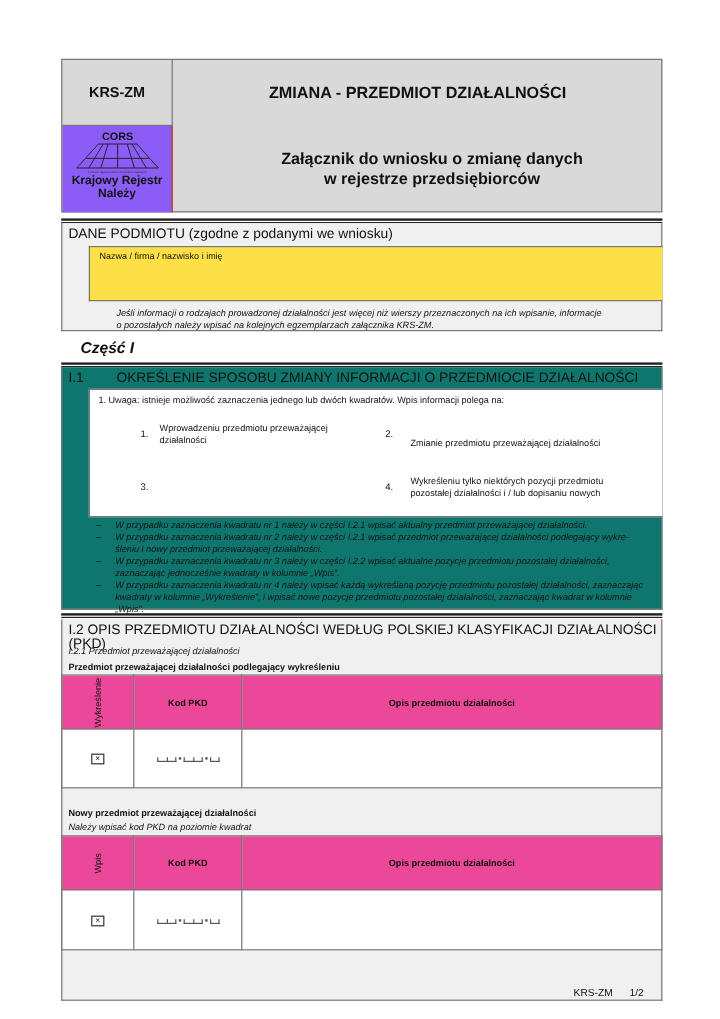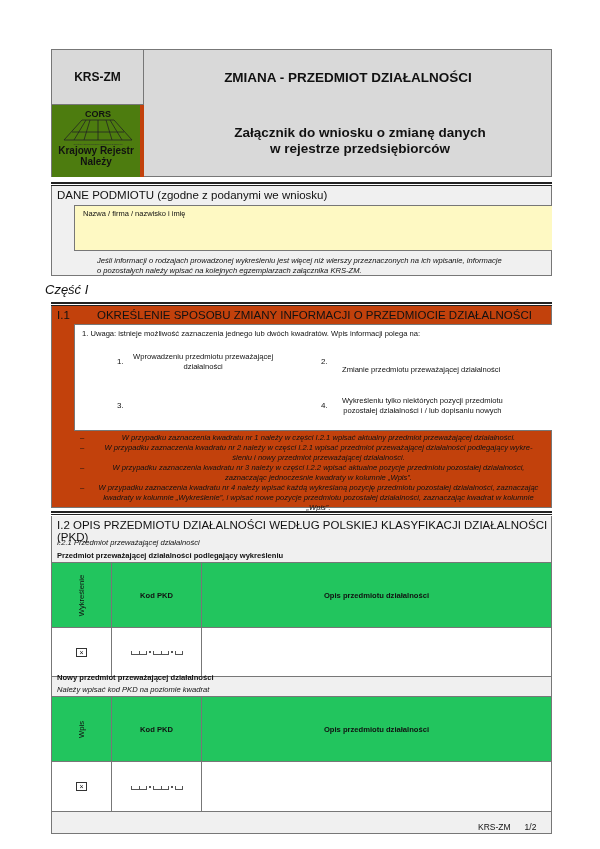--- a/index.html
+++ b/index.html
@@ -4,41 +4,41 @@
 <style>
   * { box-sizing: border-box; margin: 0; padding: 0; }
   html, body { width: 600px; height: 849px; background: #ffffff; overflow: hidden; }
   body { font-family: "Liberation Sans", sans-serif; color: #111; position: relative; }
 
   .page { position: absolute; left: 0; top: 0; width: 600px; height: 849px; }
 
   
   .hdr { position: absolute; left: 51px; top: 49px; width: 501px; height: 128px; border: 1px solid #777; background: #d9d9d9; }
   .hdr-code { position: absolute; left: 0; top: 0; width: 92px; height: 55px; border-right: 1px solid #777; border-bottom: 1px solid #777; display: flex; align-items: center; justify-content: center; font-weight: bold; font-size: 12px; }
-  .hdr-logo { position: absolute; left: 0; top: 55px; width: 92px; height: 72px; border-right: 4px solid #c2410c; background: #4d7c0f; }
+  .hdr-logo { position: absolute; left: 0; top: 55px; width: 92px; height: 72px; border-right: 1px solid #c2410c; background: #8b5cf6; }
   .hdr-title { position: absolute; left: 93px; top: 0; right: 0; height: 55px; display: flex; align-items: center; justify-content: center; font-weight: bold; font-size: 13.5px; }
   .hdr-sub { position: absolute; left: 93px; top: 55px; right: 0; height: 72px; display: flex; flex-direction: column; justify-content: center; align-items: center; font-weight: bold; font-size: 13.5px; line-height: 16px; padding-left: 24px; }
   .hdr-sub span { display: block; }
   .logo-svg { position: absolute; left: 8px; top: 3px; }
   .logo-name { position: absolute; left: 0; right: 0; top: 40px; text-align: center; font-size: 10px; font-weight: bold; line-height: 11px; }
 
   
   .dbl { position: absolute; left: 51px; width: 501px; height: 4px; border-top: 2px solid #222; border-bottom: 1px solid #222; }
 
   
   .sec-dane { position: absolute; left: 51px; top: 186px; width: 501px; height: 90px; border: 1px solid #777; border-top: none; background: #f0f0f0; }
   .dane-title { position: absolute; left: 5px; top: 3px; font-size: 11.5px; }
-  .dane-box { position: absolute; left: 22px; top: 19px; right: -1px; height: 46px; background: #fef9c3; border: 1px solid #777; border-right: none; }
+  .dane-box { position: absolute; left: 22px; top: 19px; right: -1px; height: 46px; background: #fde047; border: 1px solid #777; border-right: none; }
   .dane-label { position: absolute; left: 8px; top: 3px; font-size: 7.5px; }
   .dane-note { position: absolute; left: 45px; top: 70px; font-size: 7.6px; font-style: italic; line-height: 10px; }
 
   
-  .czesc { position: absolute; left: 45px; top: 282px; font-size: 13px; font-weight: normal; font-style: italic; }
-
-  .sec-i1 { position: absolute; left: 51px; top: 306px; width: 501px; height: 202px; border: 1px solid #777; border-top: none; background: #c2410c; text-align: center; }
+  .czesc { position: absolute; left: 67px; top: 282px; font-size: 13px; font-weight: bold; font-style: italic; }
+
+  .sec-i1 { position: absolute; left: 51px; top: 306px; width: 501px; height: 202px; border: 1px solid #777; border-top: none; background: #0f766e; }
   .i1-num { position: absolute; left: 5px; top: 3px; font-size: 11.5px; }
   .i1-title { position: absolute; left: 45px; top: 3px; font-size: 11.5px; }
   .i1-box { position: absolute; left: 22px; top: 18px; right: -1px; height: 107px; background: #fff; border: 1px solid #777; border-right: none; }
   .i1-uwaga { position: absolute; left: 7px; top: 4px; font-size: 7.6px; }
   .opt { position: absolute; font-size: 7.6px; line-height: 10px; }
   .opt-num { position: absolute; font-size: 8px; }
   .i1-notes { position: absolute; left: 28px; top: 127px; right: 10px; font-size: 7.6px; font-style: italic; line-height: 10px; }
   .i1-notes li { list-style: none; position: relative; padding-left: 16px; }
   .i1-notes li::before { content: "–"; position: absolute; left: 0; font-style: normal; }
 
@@ -47,21 +47,21 @@
   .i2-title { position: absolute; left: 5px; top: 3px; font-size: 11.5px; }
   .i2-sub { position: absolute; left: 5px; top: 22px; font-size: 7.6px; font-style: italic; }
   .i2-bold { position: absolute; left: 5px; top: 35px; font-size: 7.6px; font-weight: bold; }
   .i2-bold2 { position: absolute; left: 5px; top: 157px; font-size: 7.6px; font-weight: bold; }
   .i2-ital { position: absolute; left: 5px; top: 169px; font-size: 7.6px; font-style: italic; }
 
   .tbl { position: absolute; left: -1px; width: 501px; border-collapse: collapse; }
   .tbl td { border: 1px solid #777; font-size: 7.6px; text-align: center; vertical-align: middle; }
   .tbl .c1 { width: 60px; }
   .tbl .c2 { width: 90px; }
-  .tbl .hrow td { background: #22c55e; height: 65px; font-weight: bold; }
+  .tbl .hrow td { background: #ec4899; height: 45px; font-weight: bold; }
   .tbl .drow td { background: #fff; height: 49px; }
   .vert { display: inline-block; transform: rotate(-90deg); font-weight: normal; white-space: nowrap; }
   .chk { display: inline-block; width: 11px; height: 9px; border: 1px solid #333; font-size: 7px; line-height: 7px; text-align: center; }
   .pkd { display: inline-flex; align-items: flex-end; gap: 2px; height: 8px; }
   .pkd .cell { display: inline-block; width: 8px; height: 4px; border-left: 1px solid #555; border-bottom: 1px solid #555; }
   .pkd .cell.last { border-right: 1px solid #555; }
   .pkd .dot { width: 2px; height: 2px; background: #555; margin-bottom: 2px; }
   .pkd .grp { display: inline-flex; }
 
   .footer { position: absolute; left: 478px; top: 822px; font-size: 8.5px; }
@@ -101,21 +101,21 @@
   </div>
 
   <div class="dbl" style="top:182px;"></div>
 
   <div class="sec-dane">
     <div class="dane-title">DANE PODMIOTU (zgodne z podanymi we wniosku)</div>
     <div class="dane-box">
       <div class="dane-label">Nazwa / firma / nazwisko i imię</div>
     </div>
     <div class="dane-note">
-      <div>Jeśli informacji o rodzajach prowadzonej wykreśleniu jest więcej niż wierszy przeznaczonych na ich wpisanie, informacje</div>
+      <div>Jeśli informacji o rodzajach prowadzonej działalności jest więcej niż wierszy przeznaczonych na ich wpisanie, informacje</div>
       <div>o pozostałych należy wpisać na kolejnych egzemplarzach załącznika KRS-ZM.</div>
     </div>
   </div>
 
   <div class="czesc">Część I</div>
   <div class="dbl" style="top:302px;"></div>
 
   <div class="sec-i1">
     <div class="i1-num">I.1</div>
     <div class="i1-title">OKREŚLENIE SPOSOBU ZMIANY INFORMACJI O PRZEDMIOCIE DZIAŁALNOŚCI</div>

